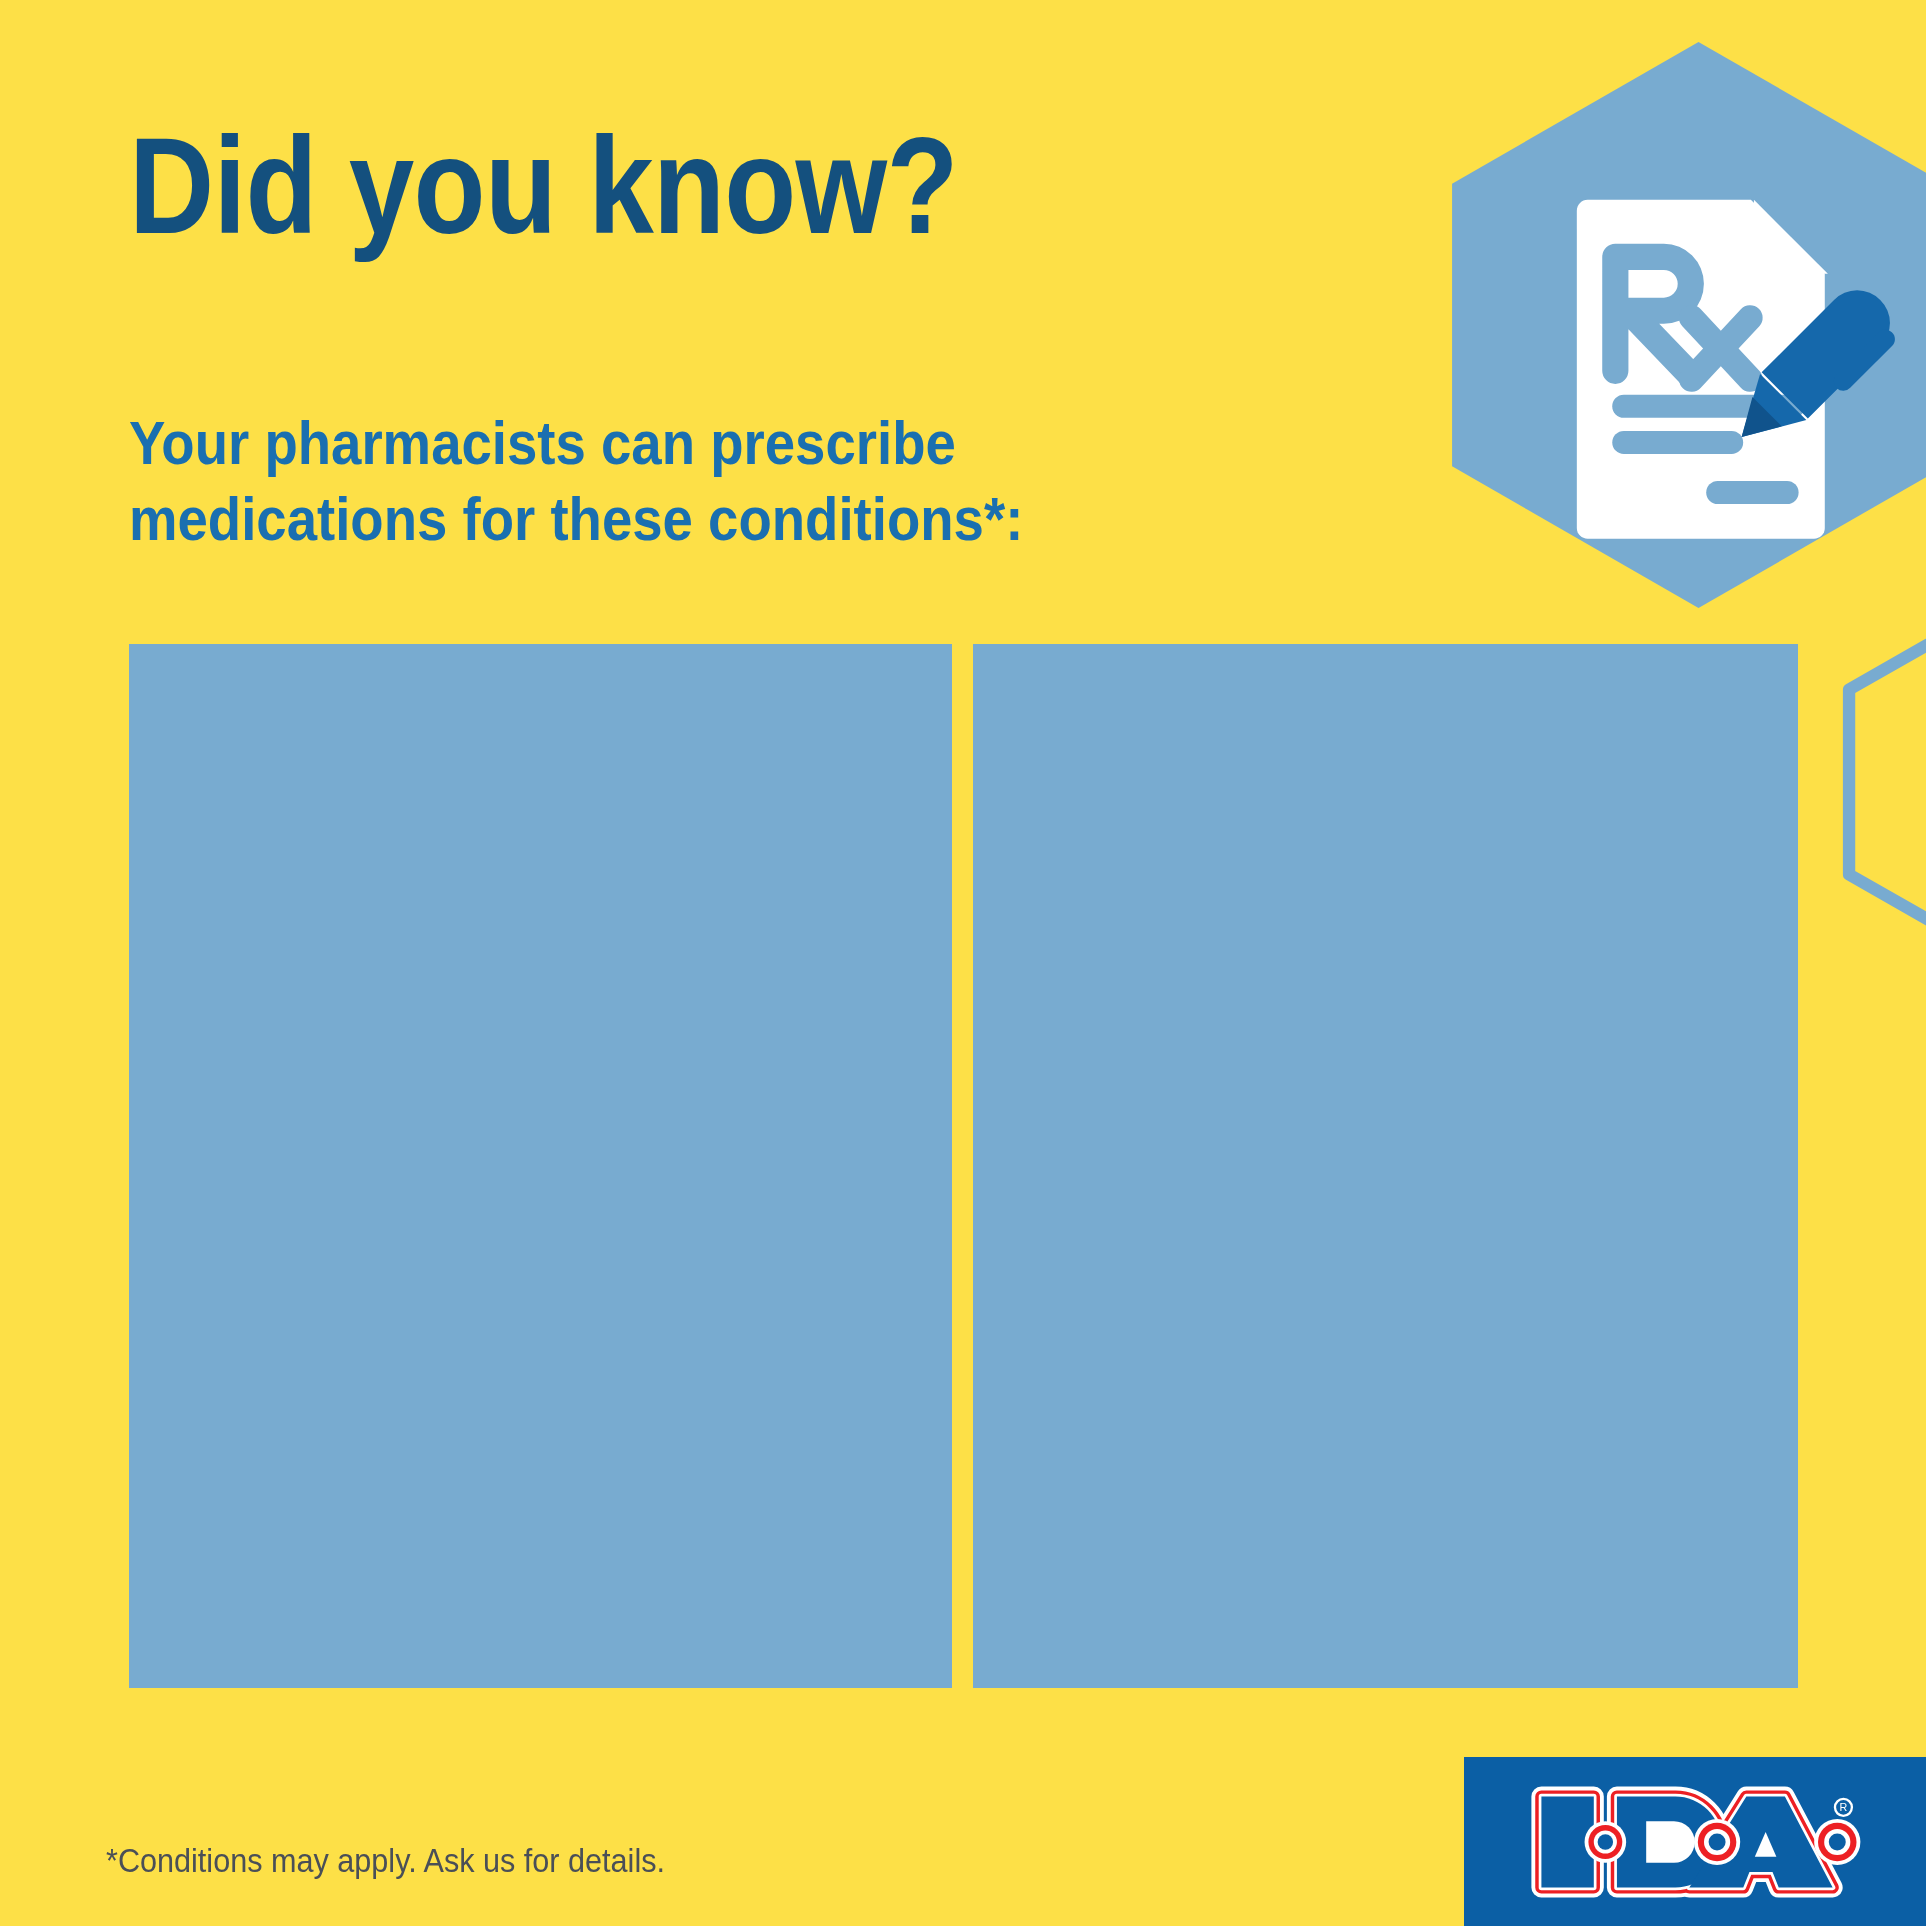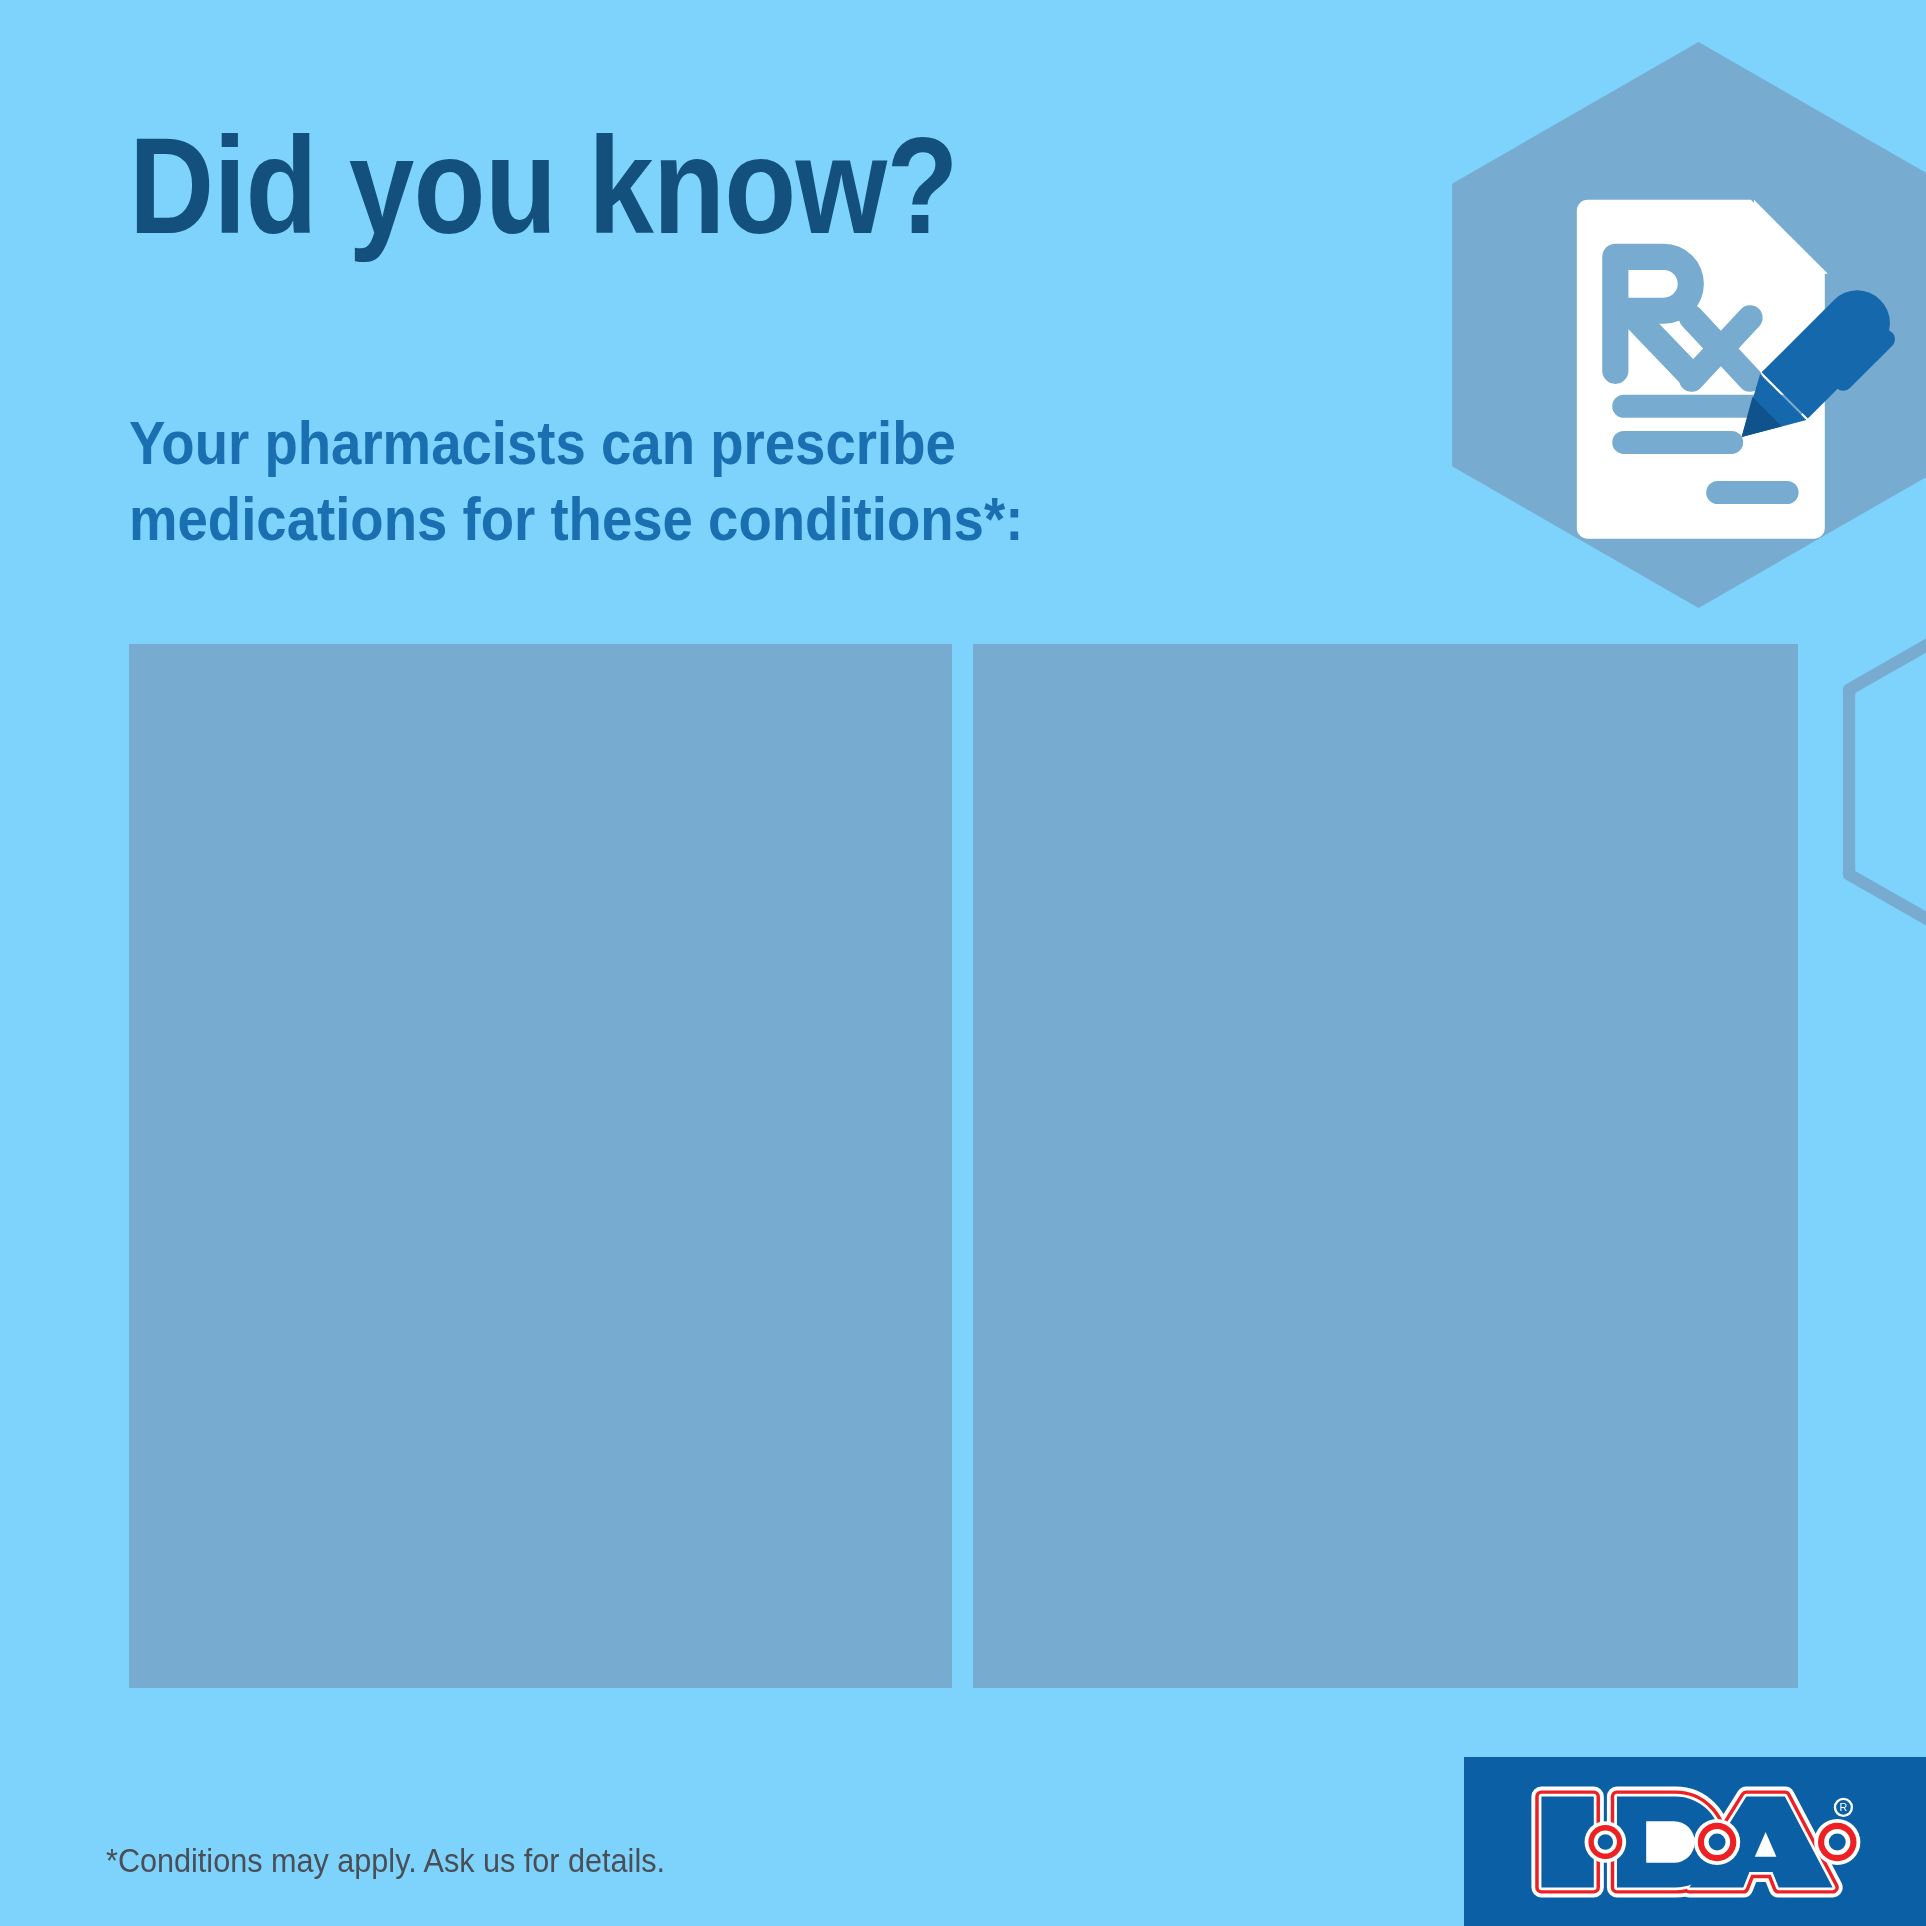--- a/index.html
+++ b/index.html
@@ -4,21 +4,21 @@
 <style>
   html, body {
     margin: 0;
     padding: 0;
     background: #b4d2e6;
   }
   #poster {
     position: relative;
     width: 1926px;
     height: 1926px;
-    background: #7dd3fc;
+    background: #fde047;
     overflow: hidden;
     font-family: "Liberation Sans", "DejaVu Sans", sans-serif;
   }
 
   
   .hex-outline {
     position: absolute;
     left: 1768px;
     top: 597px;
     width: 324px;

